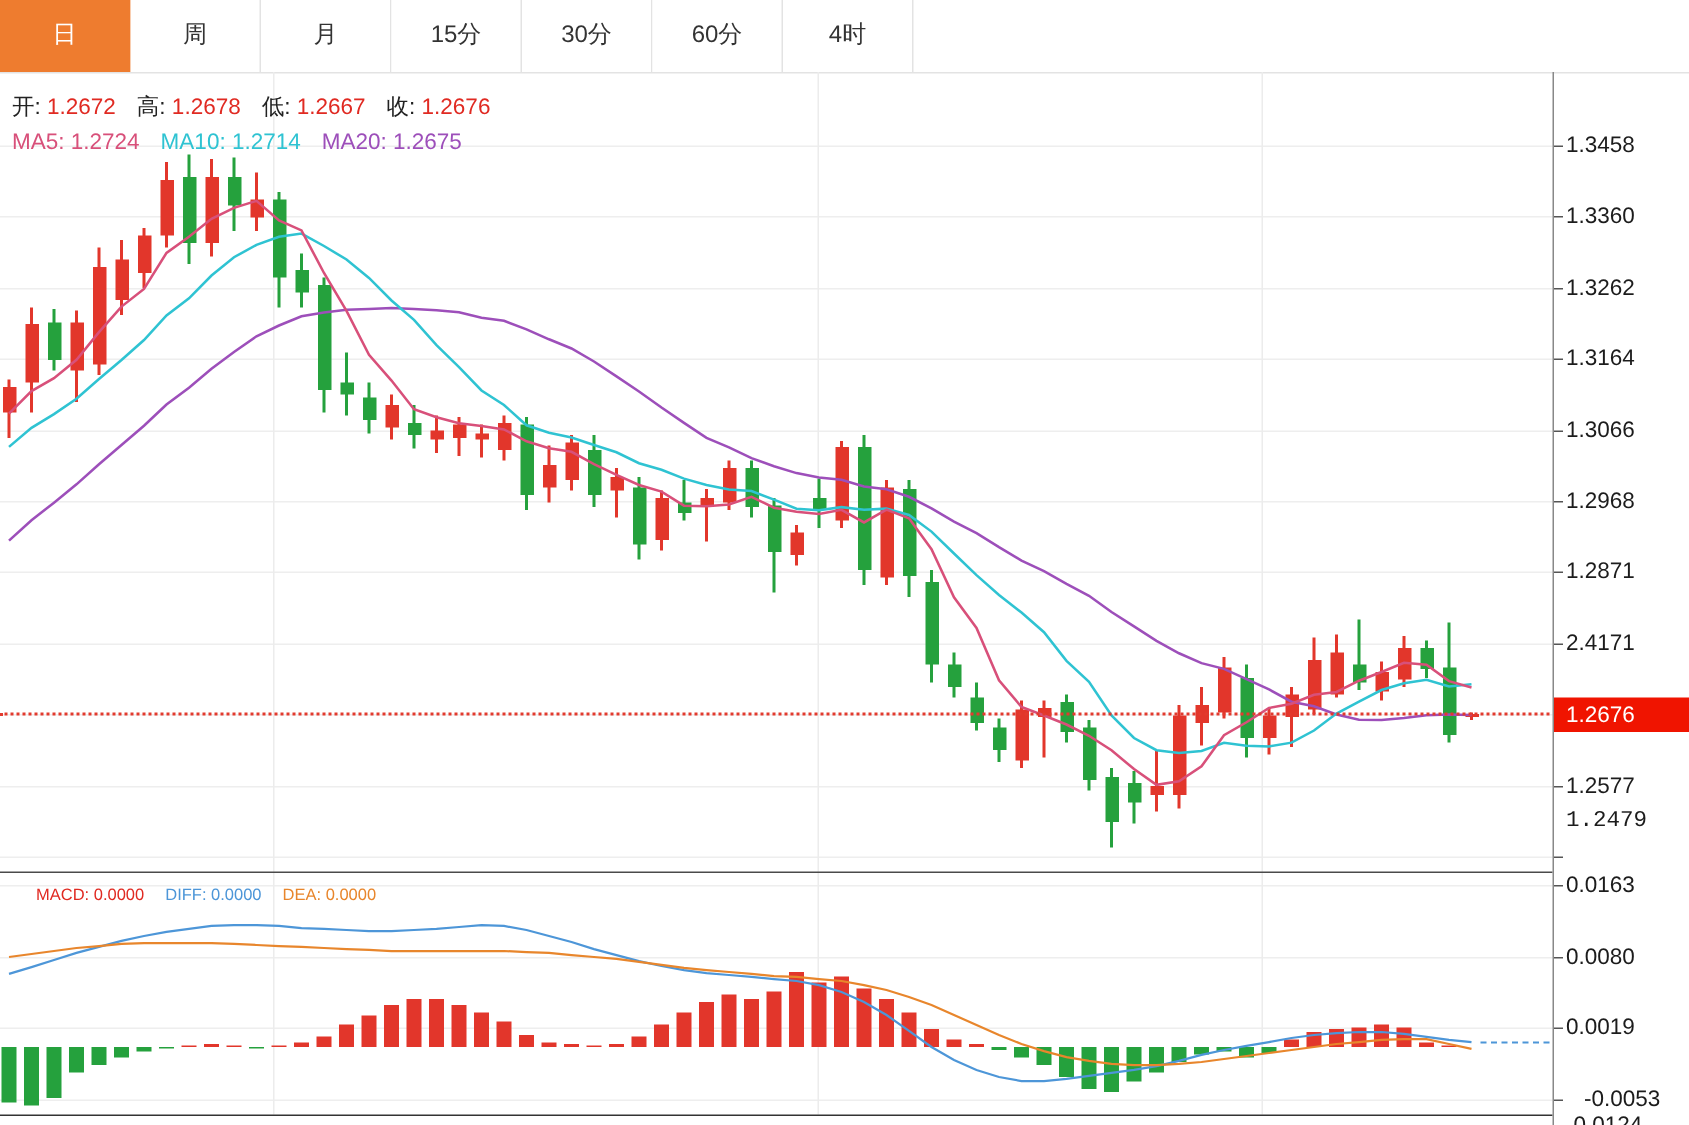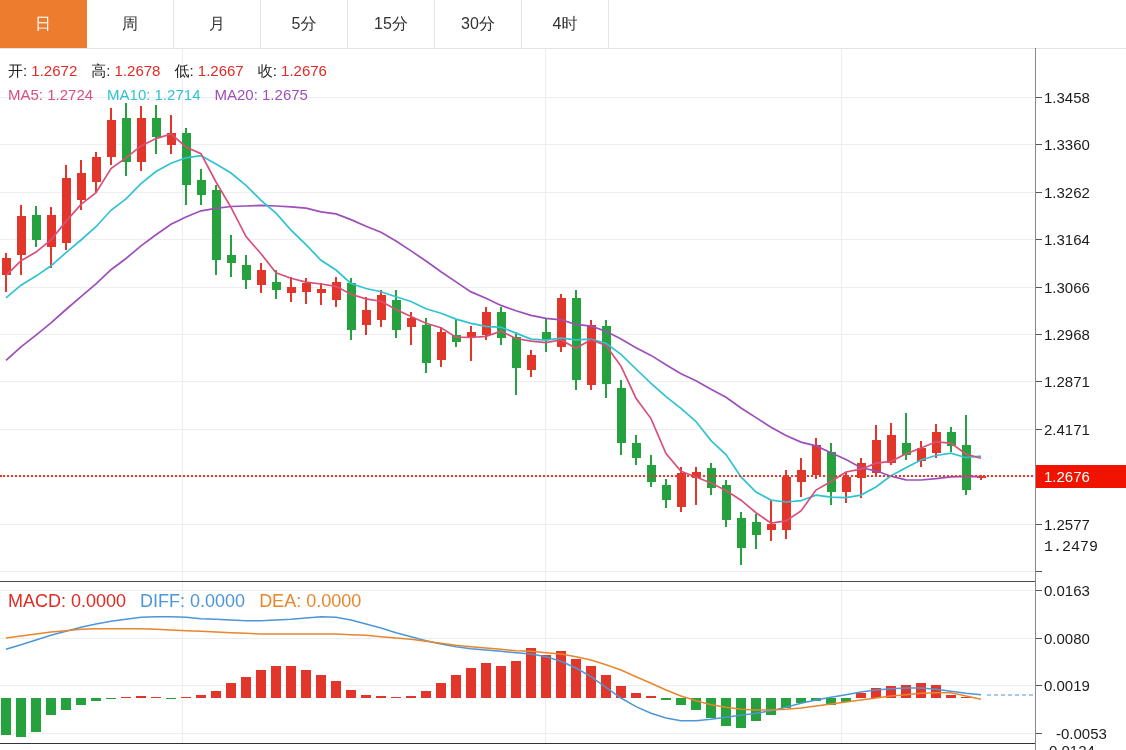--- a/index.html
+++ b/index.html
@@ -21,39 +21,39 @@
   .tick{position:absolute;left:1036px;width:6px;height:1px;background:#555;}
   .alabel{position:absolute;left:1044px;font-size:15px;color:#1c1c1c;
           transform:translateY(-50%);white-space:nowrap;}
   #price-badge{position:absolute;left:1036px;top:465px;width:90px;height:23px;background:#f01400;
                color:#fff;font-size:15px;line-height:23px;padding-left:8px;box-sizing:border-box;}
   #price-dotline{position:absolute;left:0;top:475px;width:1033px;height:0;
                  border-top:2px dotted #e23a2e;}
   
   #ohlc-legend{position:absolute;left:8px;top:62px;font-size:15px;}
   #ma-legend{position:absolute;left:8px;top:86px;font-size:15px;}
-  #macd-legend{position:absolute;left:8px;top:591px;font-size:18px;}
+  #macd-legend{position:absolute;left:24px;top:591px;font-size:11px;}
   .lg-item{margin-right:14px;display:inline-block;}
   .lg-lbl{color:#222;}
   
   .wick{position:absolute;width:2px;}
   .body{position:absolute;width:9px;}
   .mbar{position:absolute;width:10px;}
   svg{position:absolute;left:0;top:0;pointer-events:none;}
 </style>
 </head>
 <body>
 
 <div id="tabbar">
     <div class="tab active">日</div>
     <div class="tab">周</div>
     <div class="tab">月</div>
-    <div class="tab">5分</div>
     <div class="tab">15分</div>
     <div class="tab">30分</div>
+    <div class="tab">60分</div>
     <div class="tab">4时</div>
   </div>
 
 <div id="chart-root">
   <div id="grid-layer">
       <div class="hgrid" style="top: 97px; width: 1035px;"></div>
       <div class="hgrid" style="top: 144.4px; width: 1035px;"></div>
       <div class="hgrid" style="top: 191.8px; width: 1035px;"></div>
       <div class="hgrid" style="top: 239.2px; width: 1035px;"></div>
       <div class="hgrid" style="top: 286.6px; width: 1035px;"></div>

